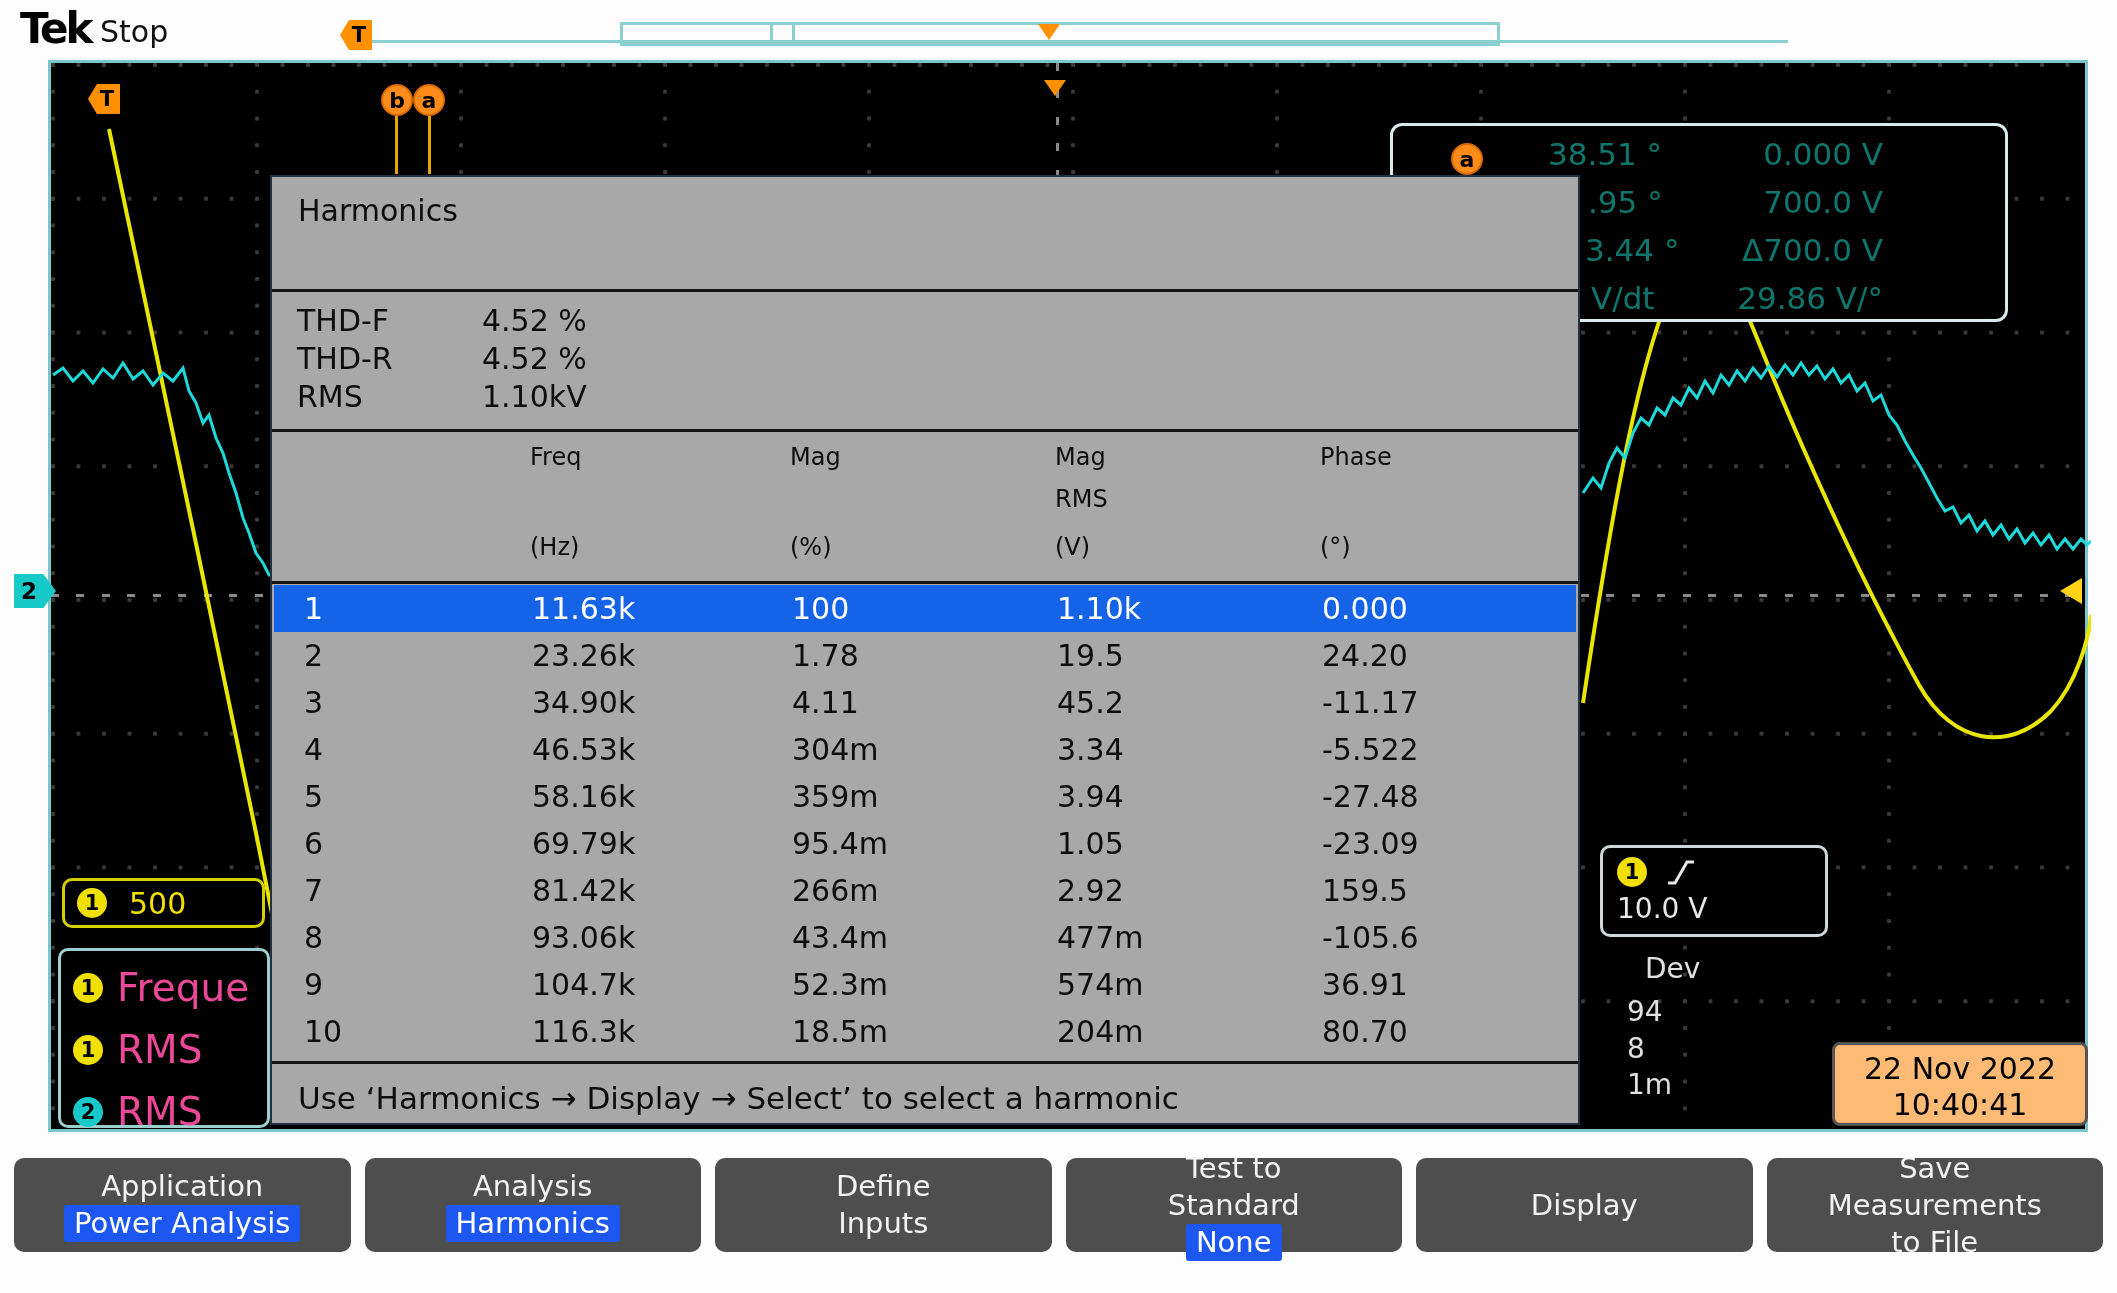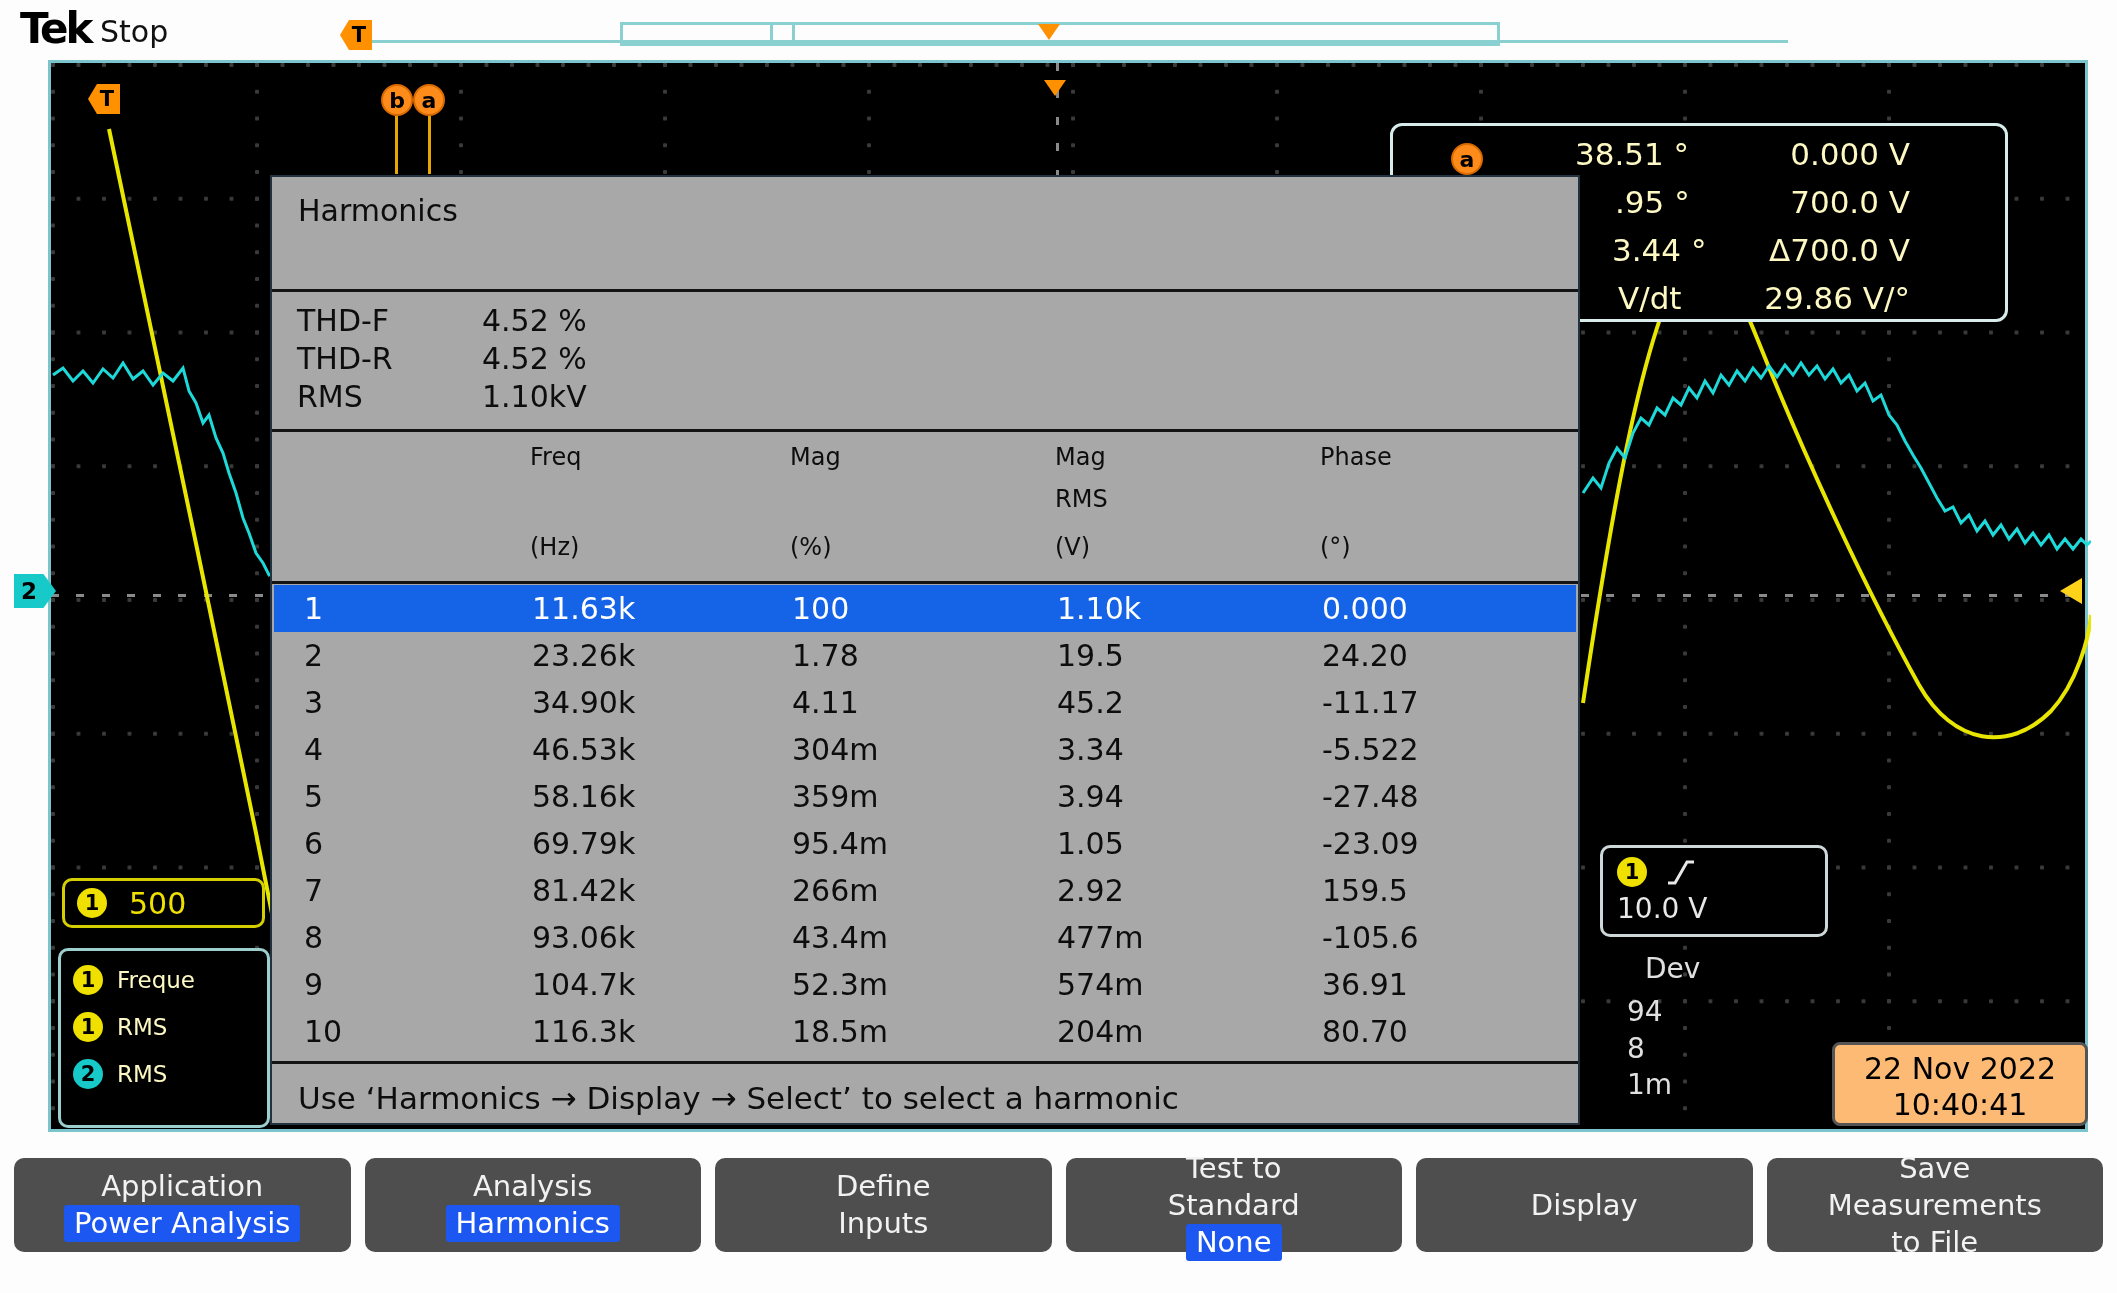--- a/index.html
+++ b/index.html
@@ -52,21 +52,21 @@
     clip-path: polygon(0 0, 70% 0, 100% 50%, 70% 100%, 0 100%);
     color:#000; font-weight:bold; font-size:23px; display:flex; align-items:center; justify-content:center; padding-right:12px; }
   
   .trig-arrow { position:absolute; left:2060px; top:578px; width:0; height:0;
     border-top:13px solid transparent; border-bottom:13px solid transparent; border-right:22px solid #ffd21a; }
 
   
   .readout { position:absolute; left:1390px; top:123px; width:618px; height:199px; background:#000;
     border:3px solid #d8ecec; border-radius:12px; z-index:3; }
   .readout .badge.orange { position:absolute; left:58px; top:17px; }
-  .ro-l, .ro-r { position:absolute; color:#fef9c3; font-size:31px; white-space:nowrap;margin-left:27px; }
+  .ro-l, .ro-r { position:absolute; color:#0f766e; font-size:31px; white-space:nowrap; }
   .ro-r { left:240px; width:250px; text-align:right; }
   .ro-r1l { left:155px; top:10px; } .ro-r2l { left:195px; top:58px; }
   .ro-r3l { left:192px; top:106px; } .ro-r4l { left:198px; top:154px; }
   .ro-r1r { top:10px; } .ro-r2r { top:58px; } .ro-r3r { top:106px; } .ro-r4r { top:154px; }
 
   
   .hpanel { position:absolute; left:270px; top:175px; width:1310px; height:950px; background:#a8a8a8;
     border:2px solid #233240; z-index:4; color:#0d0d0d; }
   .hp-title { position:absolute; left:26px; top:16px; font-size:30px; }
   .hp-sep { position:absolute; left:0; right:0; height:3px; background:#141414; }
@@ -87,21 +87,21 @@
   .hp-footer { position:absolute; left:26px; top:903px; font-size:31px; }
 
   
   .ch1-scale { position:absolute; left:62px; top:878px; width:203px; height:50px; background:#000;
     border:3px solid #d6cf00; border-radius:10px; z-index:2; display:flex; align-items:center; gap:22px; padding-left:12px; }
   .ch1-scale .value { color:#f0e000; font-size:30px; }
 
   .meas-box { position:absolute; left:58px; top:948px; width:212px; height:180px; background:#000;
     border:3px solid #9ccece; border-radius:10px; z-index:2; display:flex; flex-direction:column; gap:17px; padding:14px 0 0 12px; }
   .meas-row { display:flex; align-items:center; gap:14px; }
-  .meas-row .label { color:#fef9c3; font-size:23px; white-space:nowrap; }
+  .meas-row .label { color:#ec4899; font-size:39px; white-space:nowrap; }
 
   .trig-box { position:absolute; left:1600px; top:845px; width:228px; height:92px; background:#000;
     border:3px solid #cfd8d8; border-radius:10px; z-index:2; padding:8px 0 0 14px; }
   .trig-box .row1 { display:flex; align-items:center; gap:18px; }
   .trig-box .level { color:#e8e8e8; font-size:28px; margin-top:4px; }
 
   .frag { position:absolute; color:#e0e0e0; font-size:28px; z-index:2; }
   .frag-1 { left:1645px; top:952px; } .frag-2 { left:1627px; top:995px; }
   .frag-3 { left:1627px; top:1032px; } .frag-4 { left:1627px; top:1068px; }
 

